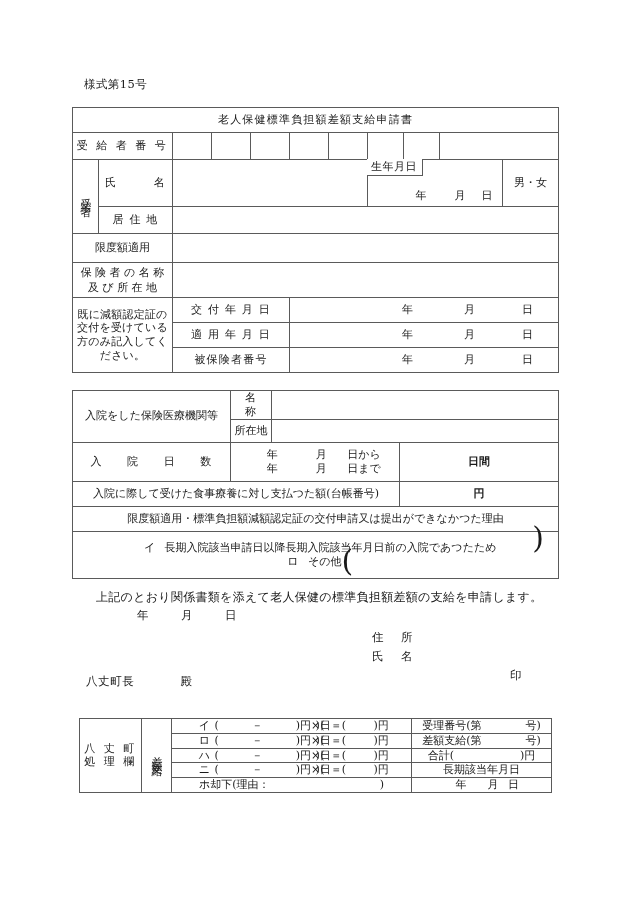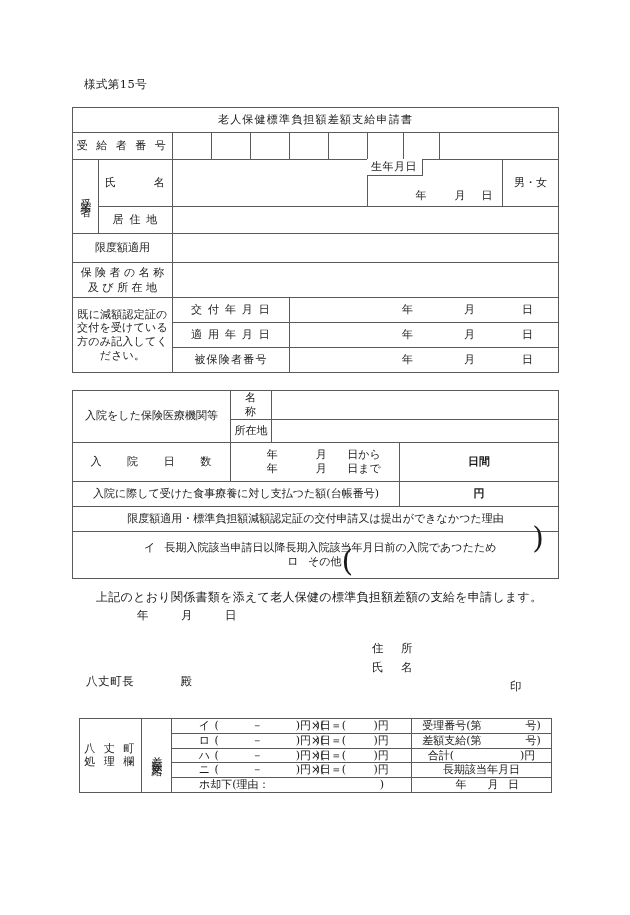--- a/index.html
+++ b/index.html
@@ -180,21 +180,20 @@
   }
   .decl-date .y { display:inline-block; width: 44px; }
   .decl-date .m { display:inline-block; width: 44px; }
 
   .applicant-block {
     position: absolute;
     left: 310px;
     top: 627px;
     font-size: 11.5px;
     line-height: 1.75;
-    margin-top: 11px;
   }
   .ab-row { white-space: nowrap; height: 19px; }
   .ab-lead {
     display: inline-block;
     width: 62px;
     text-align: left;
   }
   .ab-key {
     display: inline-block;
     width: 70px;

